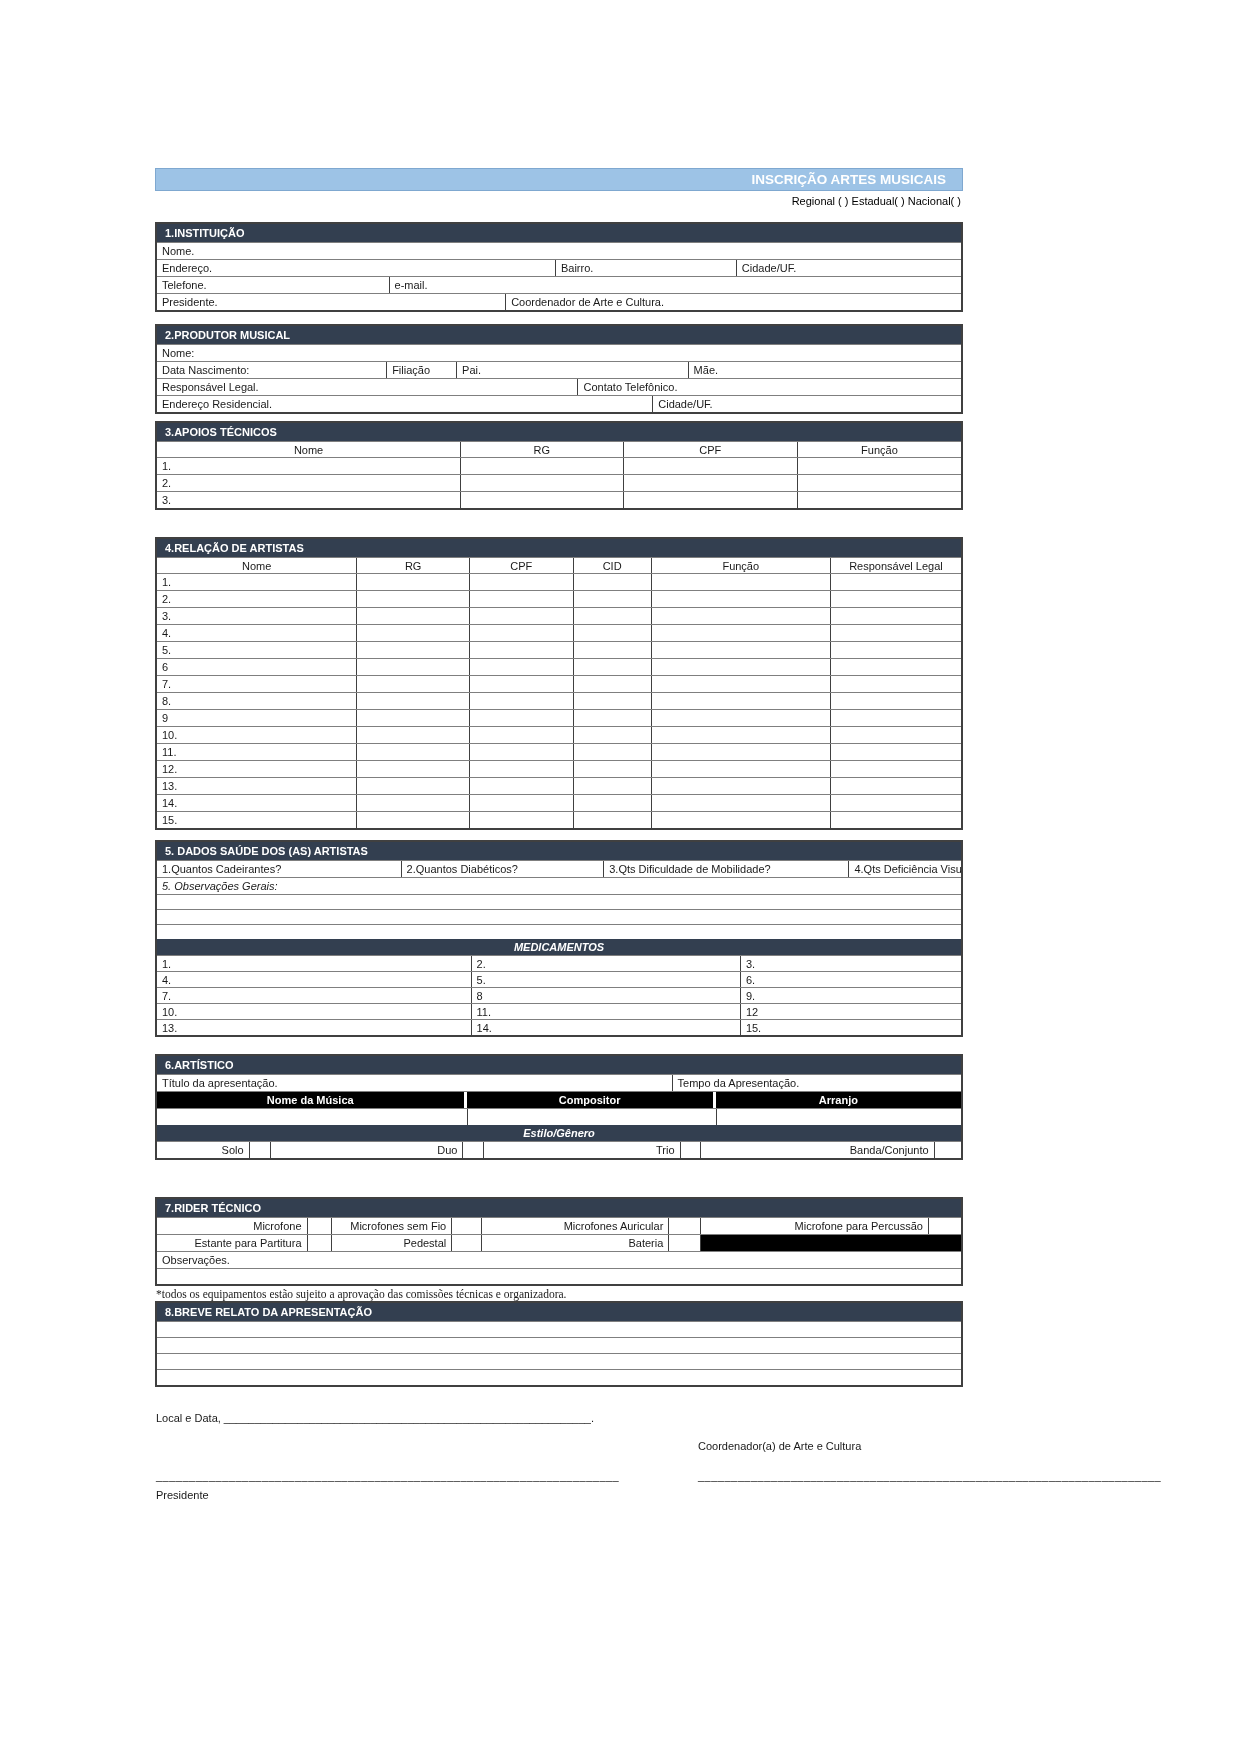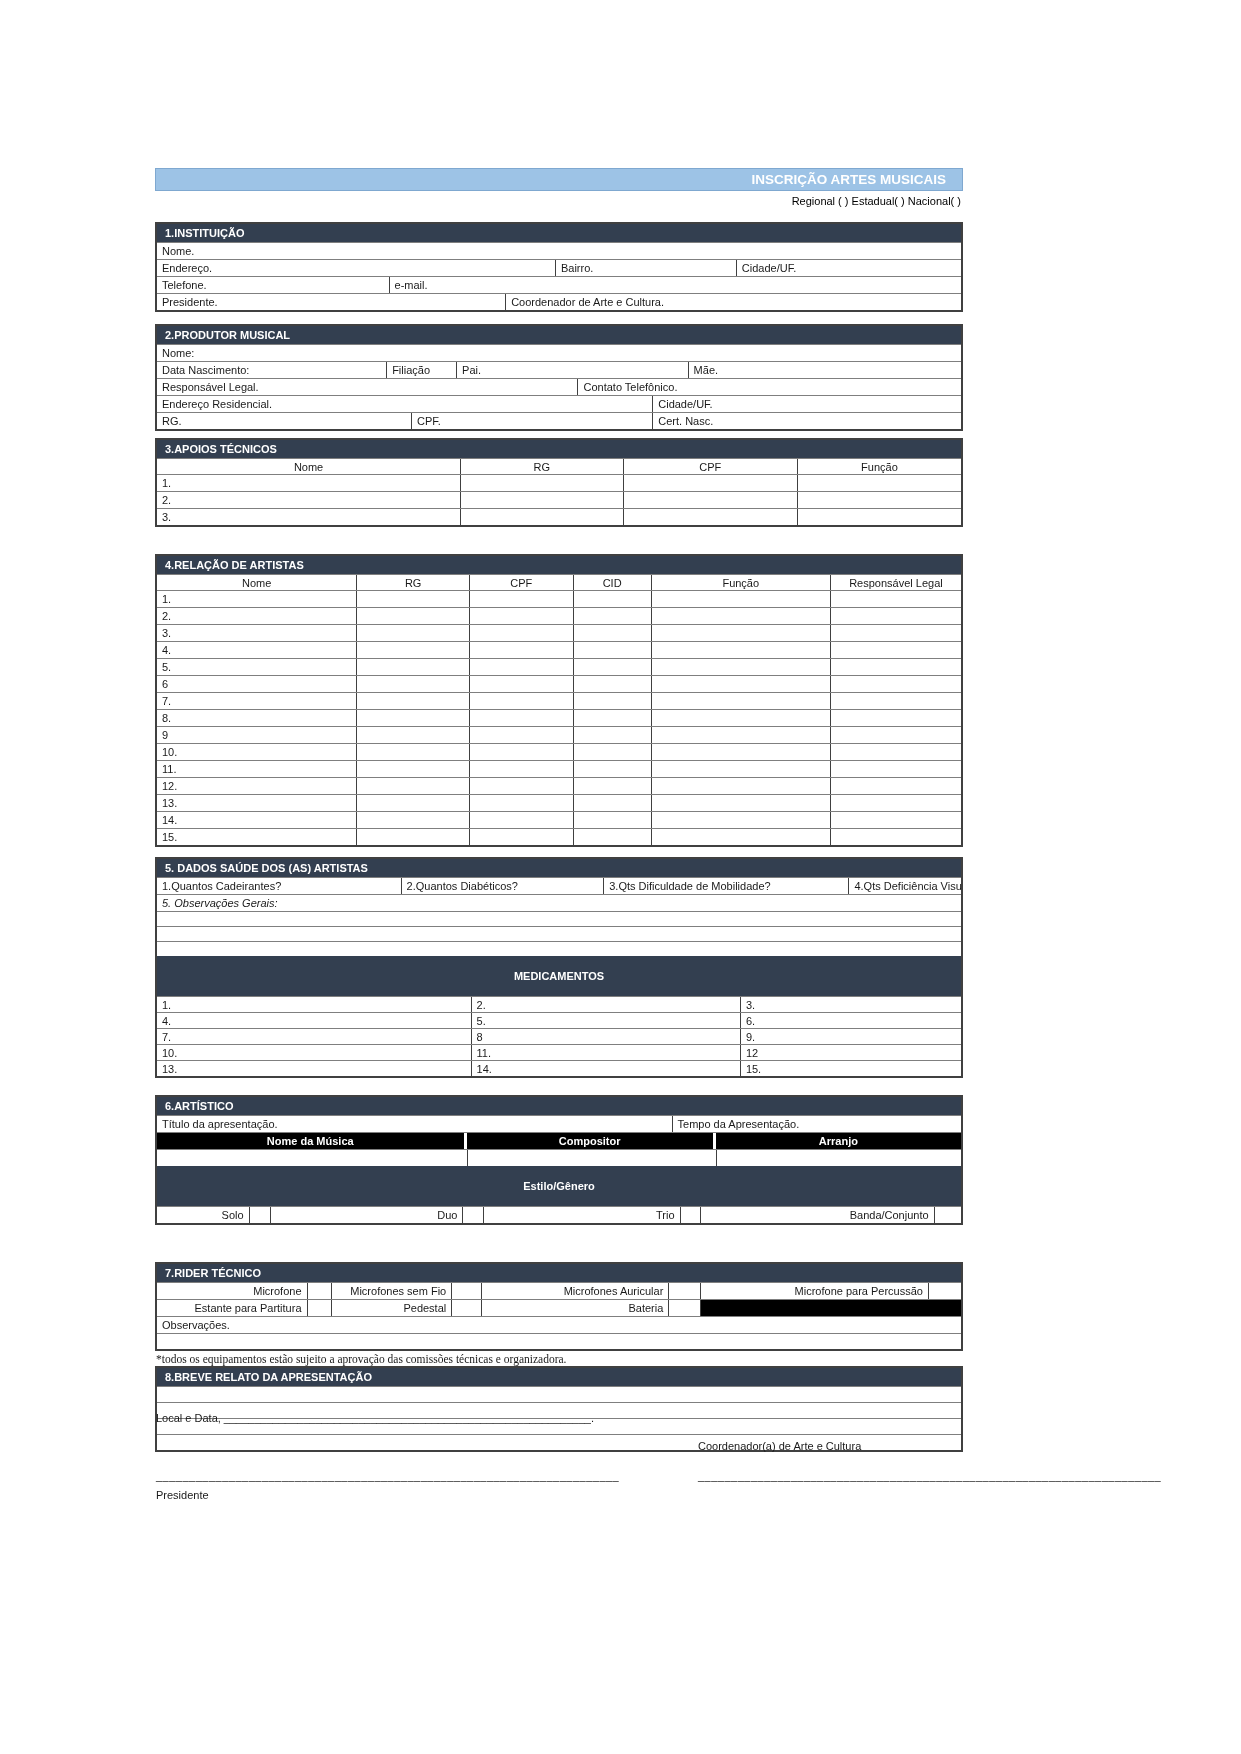--- a/index.html
+++ b/index.html
@@ -17,21 +17,21 @@
   .sechead { background:#333F50; color:#fff; font-weight:bold; font-size:11px;
              padding:3px 0 3px 8px; line-height:12px; }
   .row { display:flex; border-top:1px solid #7f7f7f; height:17px; align-items:stretch; }
   .row.h15 { height:15px; } .row.h16 { height:16px; }
   .cell { font-size:11px; display:flex; align-items:center; padding-left:5px;
           border-left:1px solid #404040; overflow:hidden; white-space:nowrap; }
   .cell:first-child { border-left:none; }
   .cell.center { justify-content:center; padding-left:0; }
   .cell.right { justify-content:flex-end; padding-left:0; padding-right:5px; }
   .bar { background:#333F50; color:#fff; font-weight:bold; font-size:11px;
-         text-align:center; padding:14px 0; line-height:12px; }
+         text-align:center; padding:2px 0; line-height:12px;font-style:italic; }
   .bar.gray { background:#8497B0; font-weight:bold; }
   .blackrow { display:flex; height:17px; border-top:1px solid #7f7f7f; }
   .blackcell { background:#000; color:#fff; font-weight:bold; font-size:11px;
                display:flex; align-items:center; justify-content:center; }
   .blackcell.gap { border-right:3px solid #fff; }
   .fillblack { background:#000; }
   .note { font-family:"Liberation Serif", serif; font-size:11.5px; padding:2px 0 1px 1px; height:15px; }
   .abs { position:absolute; font-size:11px; white-space:nowrap; }
   .sigline { font-size:11px; letter-spacing:0.5px; }
 </style>
@@ -78,25 +78,20 @@
         <div class="cell" style="width:34%;">Mãe.</div>
       </div>
       <div class="row">
         <div class="cell" style="width:52.3%;">Responsável Legal.</div>
         <div class="cell" style="width:47.7%;">Contato Telefônico.</div>
       </div>
       <div class="row">
         <div class="cell" style="width:61.6%;">Endereço Residencial.</div>
         <div class="cell" style="width:38.4%;">Cidade/UF.</div>
       </div>
-      <div class="row">
-        <div class="cell" style="width:31.6%;">RG.</div>
-        <div class="cell" style="width:30%;">CPF.</div>
-        <div class="cell" style="width:38.4%;">Cert. Nasc.</div>
-      </div>
     </div>
 
     <div class="sec" style="margin-top:7px;">
       <div class="sechead">3.APOIOS TÉCNICOS</div>
       <div class="row h16">
         <div class="cell center" style="width:37.7%;">Nome</div>
         <div class="cell center" style="width:20.2%;">RG</div>
         <div class="cell center" style="width:21.7%;">CPF</div>
         <div class="cell center" style="width:20.4%;">Função</div>
       </div>

